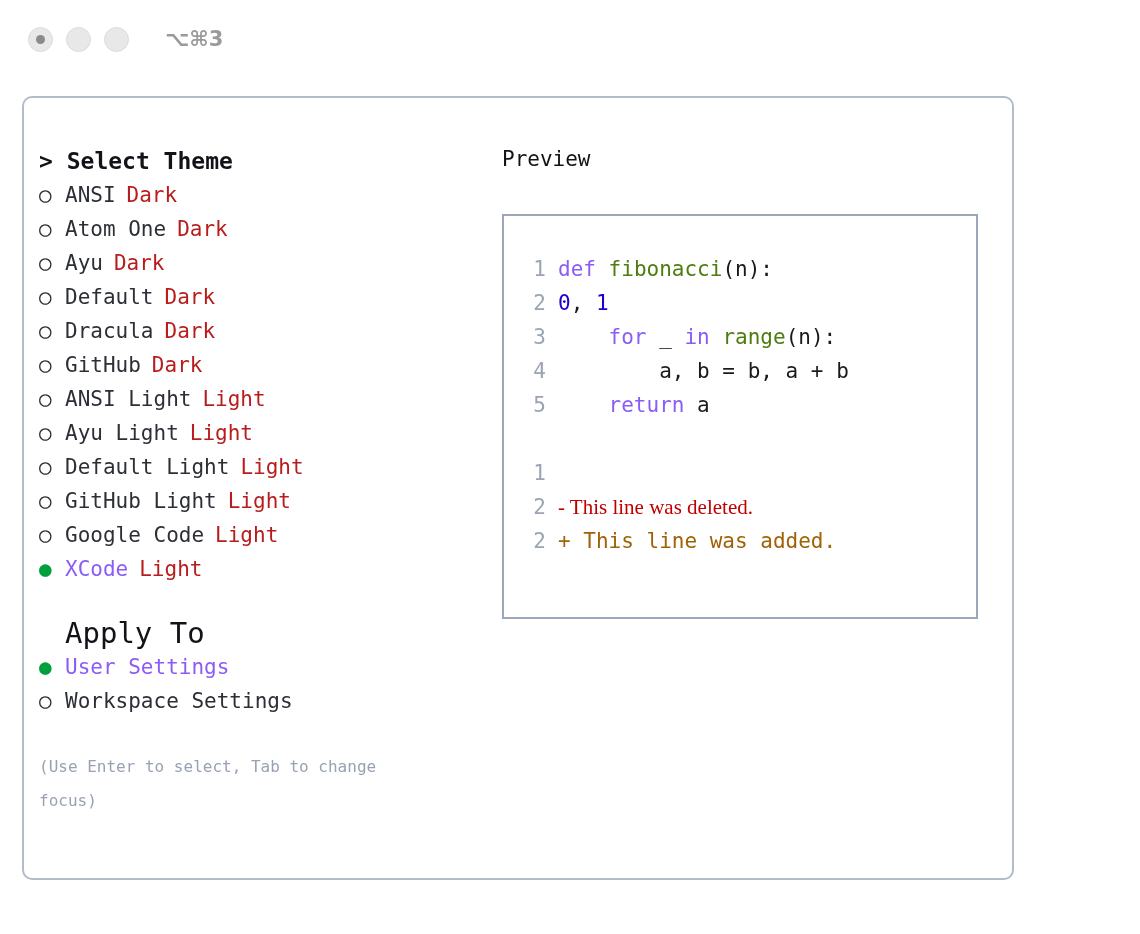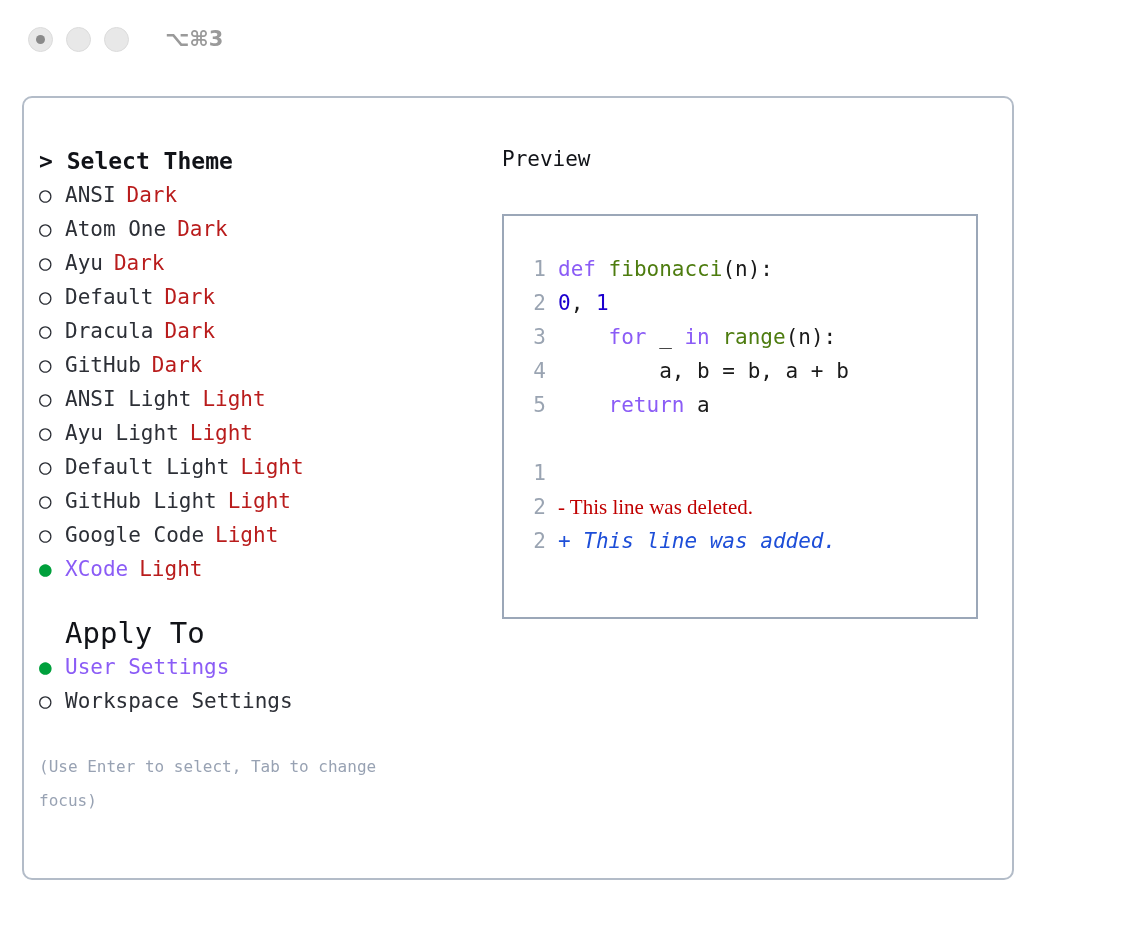--- a/index.html
+++ b/index.html
@@ -184,21 +184,21 @@
     margin-right: 12px;
   }
   .code-blank { height: 34px; }
 
   .tok-kw   { color: #8b5cf6; }
   .tok-fn   { color: #4d7c0f; }
   .tok-num  { color: #1c00cf; }
   .tok-plain{ color: #1a1a1a; }
   .diff-ctx { color: #808a94; }
   .diff-del { color: #c00000; font-family: Liberation Serif, serif; }
-  .diff-add { color: #1d4ed8; font-style: italic; }
+  .diff-add { color: #a16207; }
 </style>
 </head>
 <body>
 
 <div id="app">
 
   <div class="titlebar">
     <div class="dots">
       <div class="dot">
           <span class="inner"></span>

